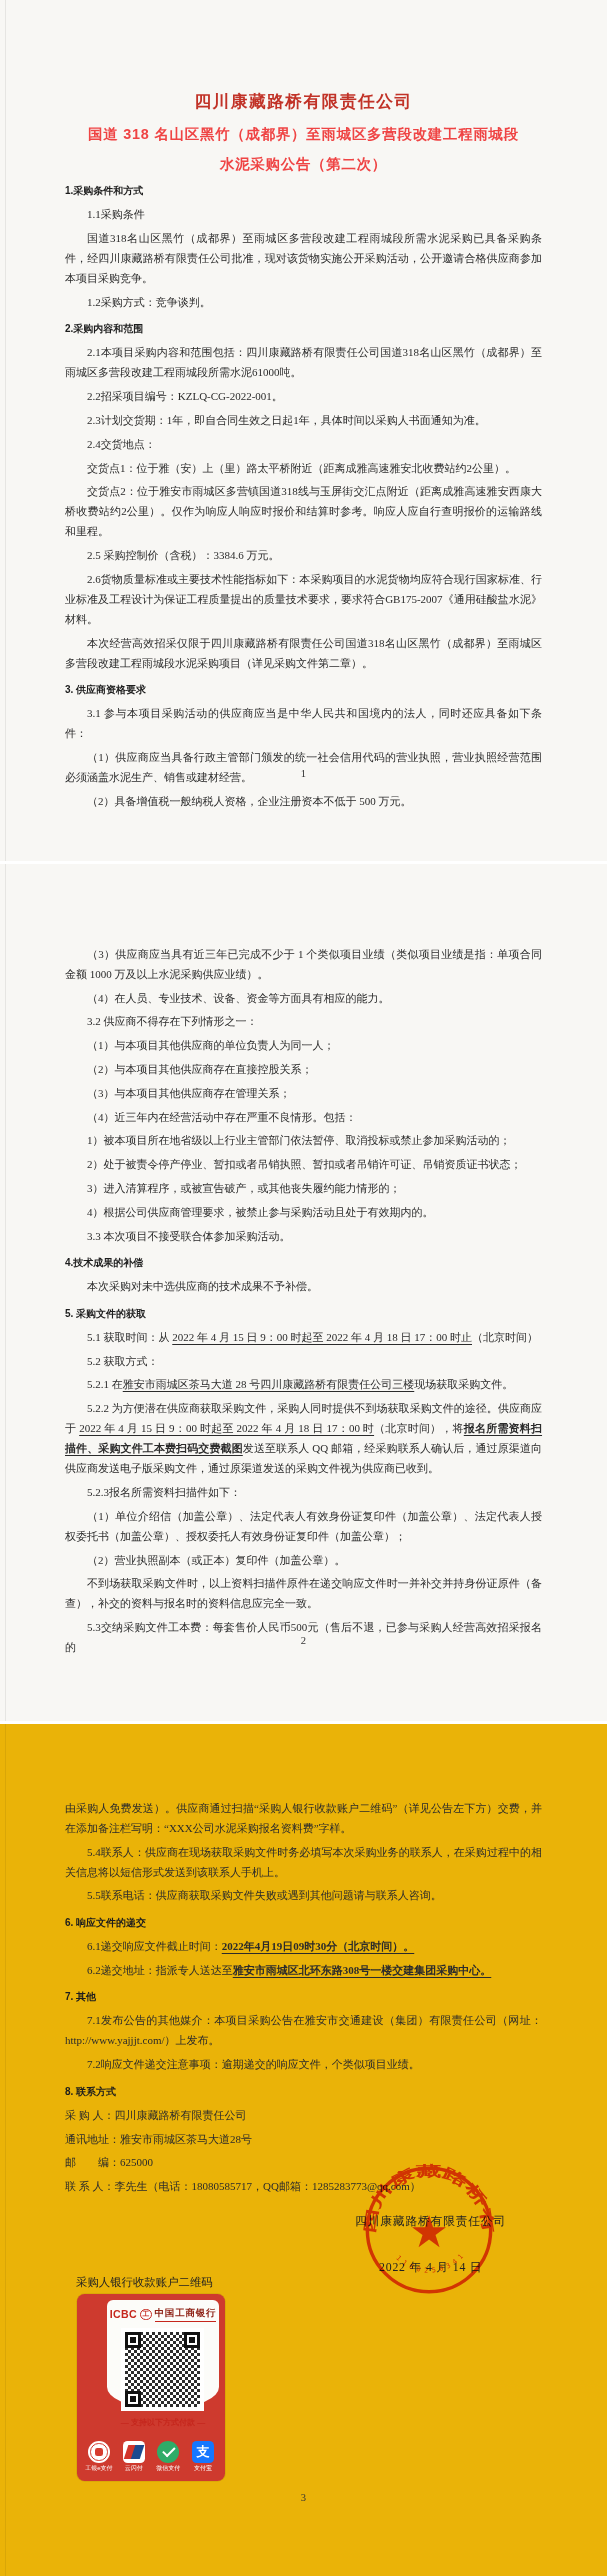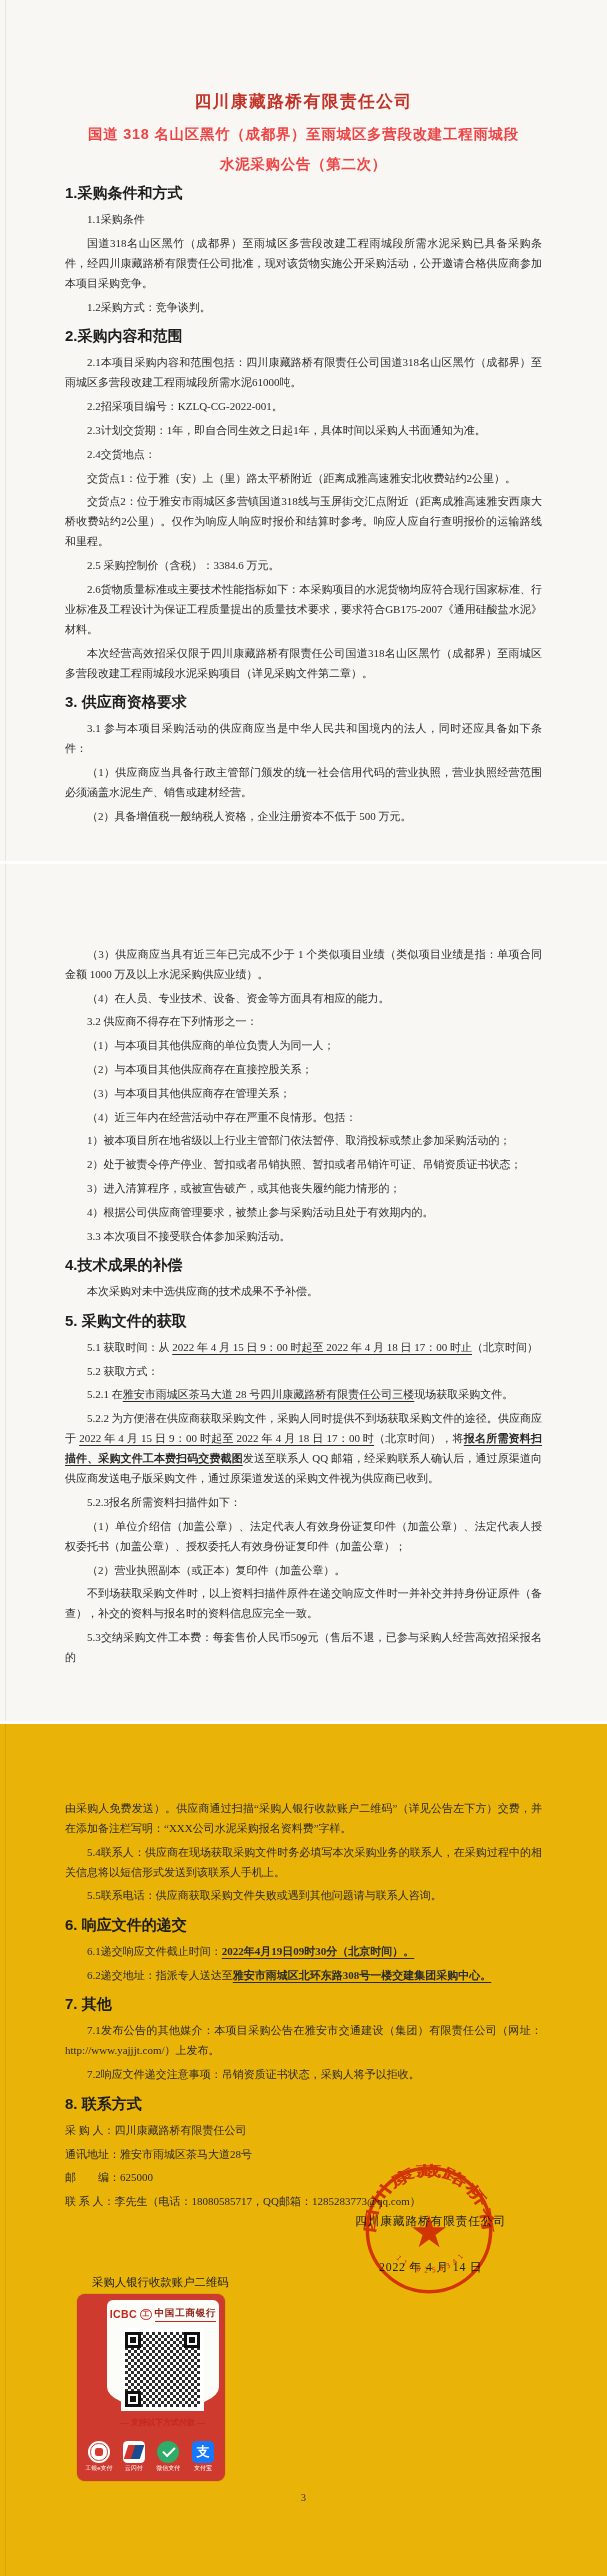--- a/index.html
+++ b/index.html
@@ -13,40 +13,40 @@
   #p1{height:861px;padding:90px 65px 0 65px;}
   #p2{height:857px;margin-top:3px;padding:76px 65px 0 65px;}
   #p3{height:852px;margin-top:3px;padding:70px 65px 0 65px;background:#eab308;}
 
   .t1{font-family:"Liberation Sans","DejaVu Sans",sans-serif;font-weight:bold;
       font-size:16.7px;color:#c13227;text-align:center;margin:0 0 12px 0;letter-spacing:1.5px;}
   .t2{font-family:"Liberation Sans","DejaVu Sans",sans-serif;font-weight:bold;
       font-size:14.4px;color:#ef4444;text-align:center;margin:0 0 10.6px 0;letter-spacing:0.8px;}
 
   h2{font-family:"Liberation Sans","DejaVu Sans",sans-serif;
-     font-size:15px;color:#1d1d1d;margin:10.6px 0 6px 0;font-weight:bold;}
+     font-size:10px;color:#1d1d1d;margin:10.6px 0 6px 0;font-weight:bold;}
   .para,.plain,.sub{font-size:11px;line-height:20px;margin:3.8px 0;text-align:justify;}
   .para{text-indent:2em;}
   .sub{text-indent:2em;}
   .plain{text-indent:0;}
   .u{text-decoration:underline;text-underline-offset:3px;}
   .bu{font-weight:bold;text-decoration:underline;text-underline-offset:3px;}
 
   .pageno{position:absolute;left:0;right:0;text-align:center;font-size:10.6px;color:#333;}
   #p1 .pageno{top:768px;}
   #p2 .pageno{top:771px;}
   #p3 .pageno{top:768px;}
 
   
   .sign-company{position:absolute;left:355px;top:490px;font-size:11.8px;color:#222;letter-spacing:0.8px;}
   .sign-date{position:absolute;left:379px;top:536px;font-size:11.8px;color:#222;letter-spacing:0.8px;}
   .seal{position:absolute;left:362px;top:439px;width:134px;height:134px;mix-blend-mode:multiply;opacity:.92;}
 
   
-  .qr-label{position:absolute;left:92px;top:551px;font-size:11.4px;color:#222;}
+  .qr-label{position:absolute;left:76px;top:551px;font-size:11.4px;color:#222;}
   .card{position:absolute;left:77px;top:570px;width:148px;height:187px;
         background:#ce3a2e;border-radius:7.6px;box-shadow:0 0 0 0.8px rgba(0,0,0,.08);}
   .panel{position:absolute;left:6px;right:6px;top:6px;height:107px;background:#fcfcf9;
          border-radius:6px 6px 46px 46px / 6px 6px 20px 20px;margin-left:24px;}
   .logo-row{display:flex;align-items:center;justify-content:center;gap:3px;padding-top:6.8px;}
   .icbc-en{font-family:"Liberation Sans",sans-serif;font-weight:bold;font-size:10.6px;color:#c5271d;letter-spacing:0.4px;}
   .icbc-emblem{width:11.4px;height:11.4px;border:1.5px solid #c5271d;border-radius:50%;
                display:flex;align-items:center;justify-content:center;
                font-size:6.8px;color:#c5271d;font-weight:bold;background:#fff;box-sizing:border-box;}
   .icbc-cn{font-family:"Liberation Sans",sans-serif;font-weight:bold;font-size:9.5px;color:#8d2014;
@@ -141,21 +141,21 @@
   <p class="plain">由采购人免费发送）。供应商通过扫描“采购人银行收款账户二维码”（详见公告左下方）交费，并在添加备注栏写明：“XXX公司水泥采购报名资料费”字样。</p>
   <p class="para">5.4联系人：供应商在现场获取采购文件时务必填写本次采购业务的联系人，在采购过程中的相关信息将以短信形式发送到该联系人手机上。</p>
   <p class="para">5.5联系电话：供应商获取采购文件失败或遇到其他问题请与联系人咨询。</p>
 
   <h2>6. 响应文件的递交</h2>
   <p class="para"><span>6.1递交响应文件截止时间：</span><span class="bu">2022年4月19日09时30分（北京时间）。</span></p>
   <p class="para"><span>6.2递交地址：指派专人送达至</span><span class="bu">雅安市雨城区北环东路308号一楼交建集团采购中心。</span></p>
 
   <h2>7. 其他</h2>
   <p class="para">7.1发布公告的其他媒介：本项目采购公告在雅安市交通建设（集团）有限责任公司（网址：http://www.yajjjt.com/）上发布。</p>
-  <p class="para">7.2响应文件递交注意事项：吊销资质证书状态，采购人将予以拒收。</p>
+  <p class="para">7.2响应文件递交注意事项：逾期递交的响应文件，个类似项目业绩。</p>
 
   <h2>8. 联系方式</h2>
   <p class="plain">采 购 人：四川康藏路桥有限责任公司</p>
   <p class="plain">通讯地址：雅安市雨城区茶马大道28号</p>
   <p class="plain">邮　　编：625000</p>
   <p class="plain">联 系 人：李先生（电话：18080585717，QQ邮箱：1285283773@qq.com）</p>
 
   <div class="sign-company">四川康藏路桥有限责任公司</div>
   <div class="sign-date">2022 年 4 月 14 日</div>
 

